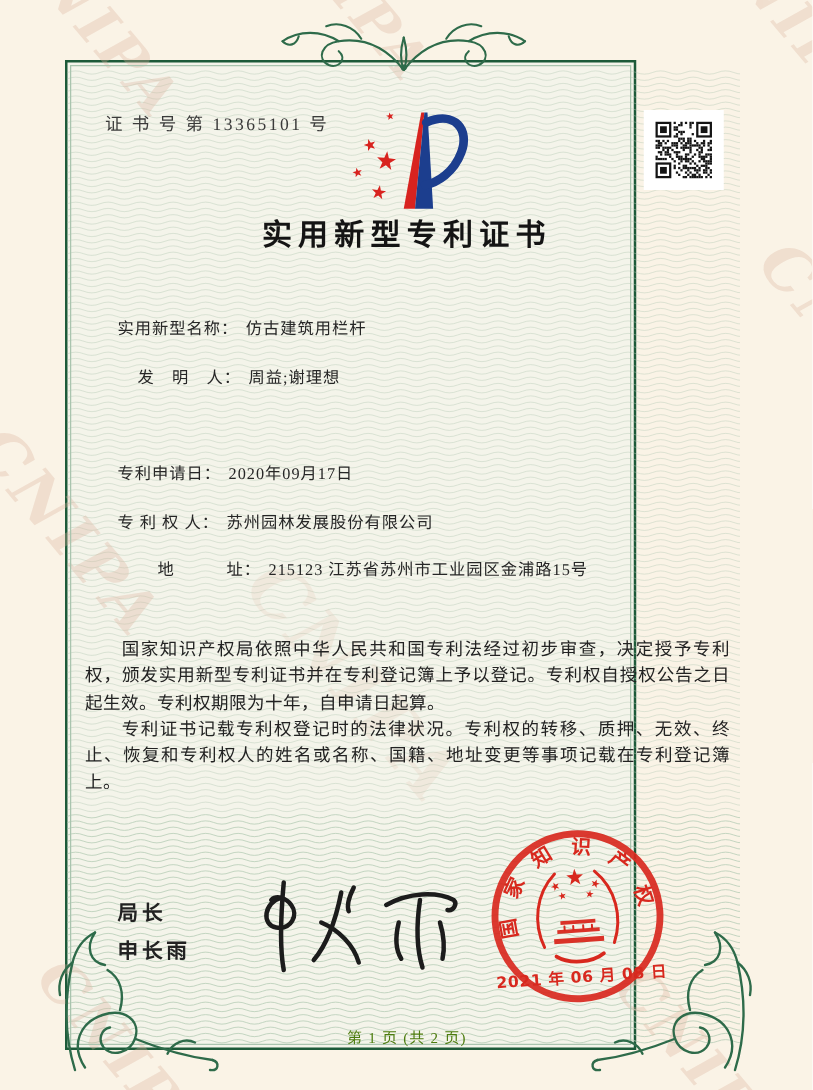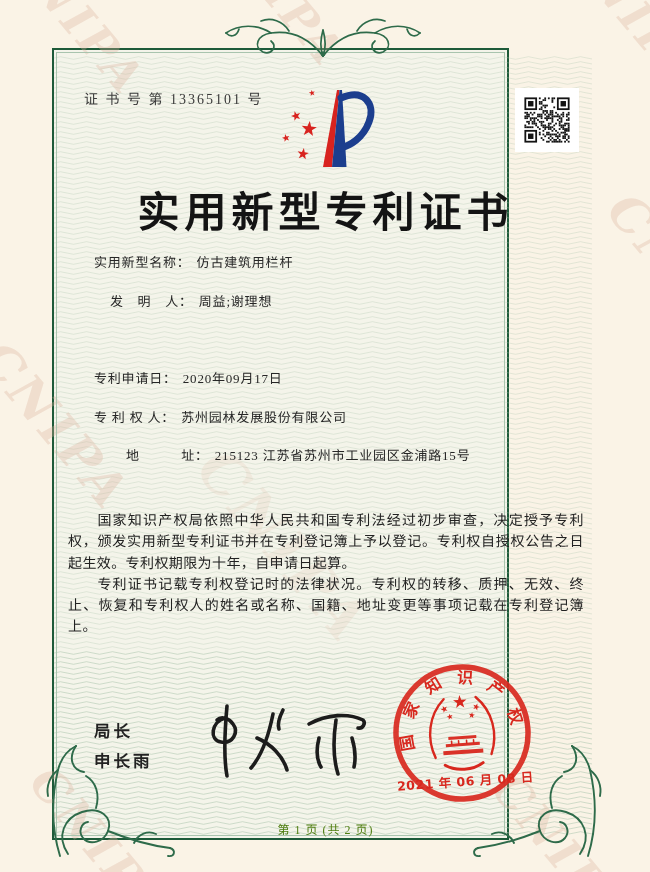--- a/index.html
+++ b/index.html
@@ -26,22 +26,22 @@
   }
   .waves{position:absolute;left:0;top:0;z-index:0;}
   .frame > .content{position:absolute;z-index:2;}
   
   .cert-no{
     left:30px;top:38px;font-size:14px;letter-spacing:2px;color:#3a3a3a;
   }
   .logo{left:222px;top:36px;}
   .qr{left:461px;top:38px;background:#ffffff;padding:4px;}
   .title{
-    left:0;top:128px;width:543px;text-align:center;
-    font-size:42px;font-weight:bold;letter-spacing:5px;color:#141414;margin:0;
+    left:0;top:118px;width:543px;text-align:center;
+    font-size:24px;font-weight:bold;letter-spacing:5px;color:#141414;margin:0;
   }
   .field-row{
     left:40px;width:475px;font-size:13px;color:#262626;letter-spacing:.8px;
     white-space:nowrap;
   }
   .field-row .fvalue{margin-left:6px;}
   .field-row .pair2{position:absolute;left:250px;top:0;}
   .paras{
     left:14px;top:460px;width:516px;font-size:14px;line-height:21.3px;color:#222;
   }

